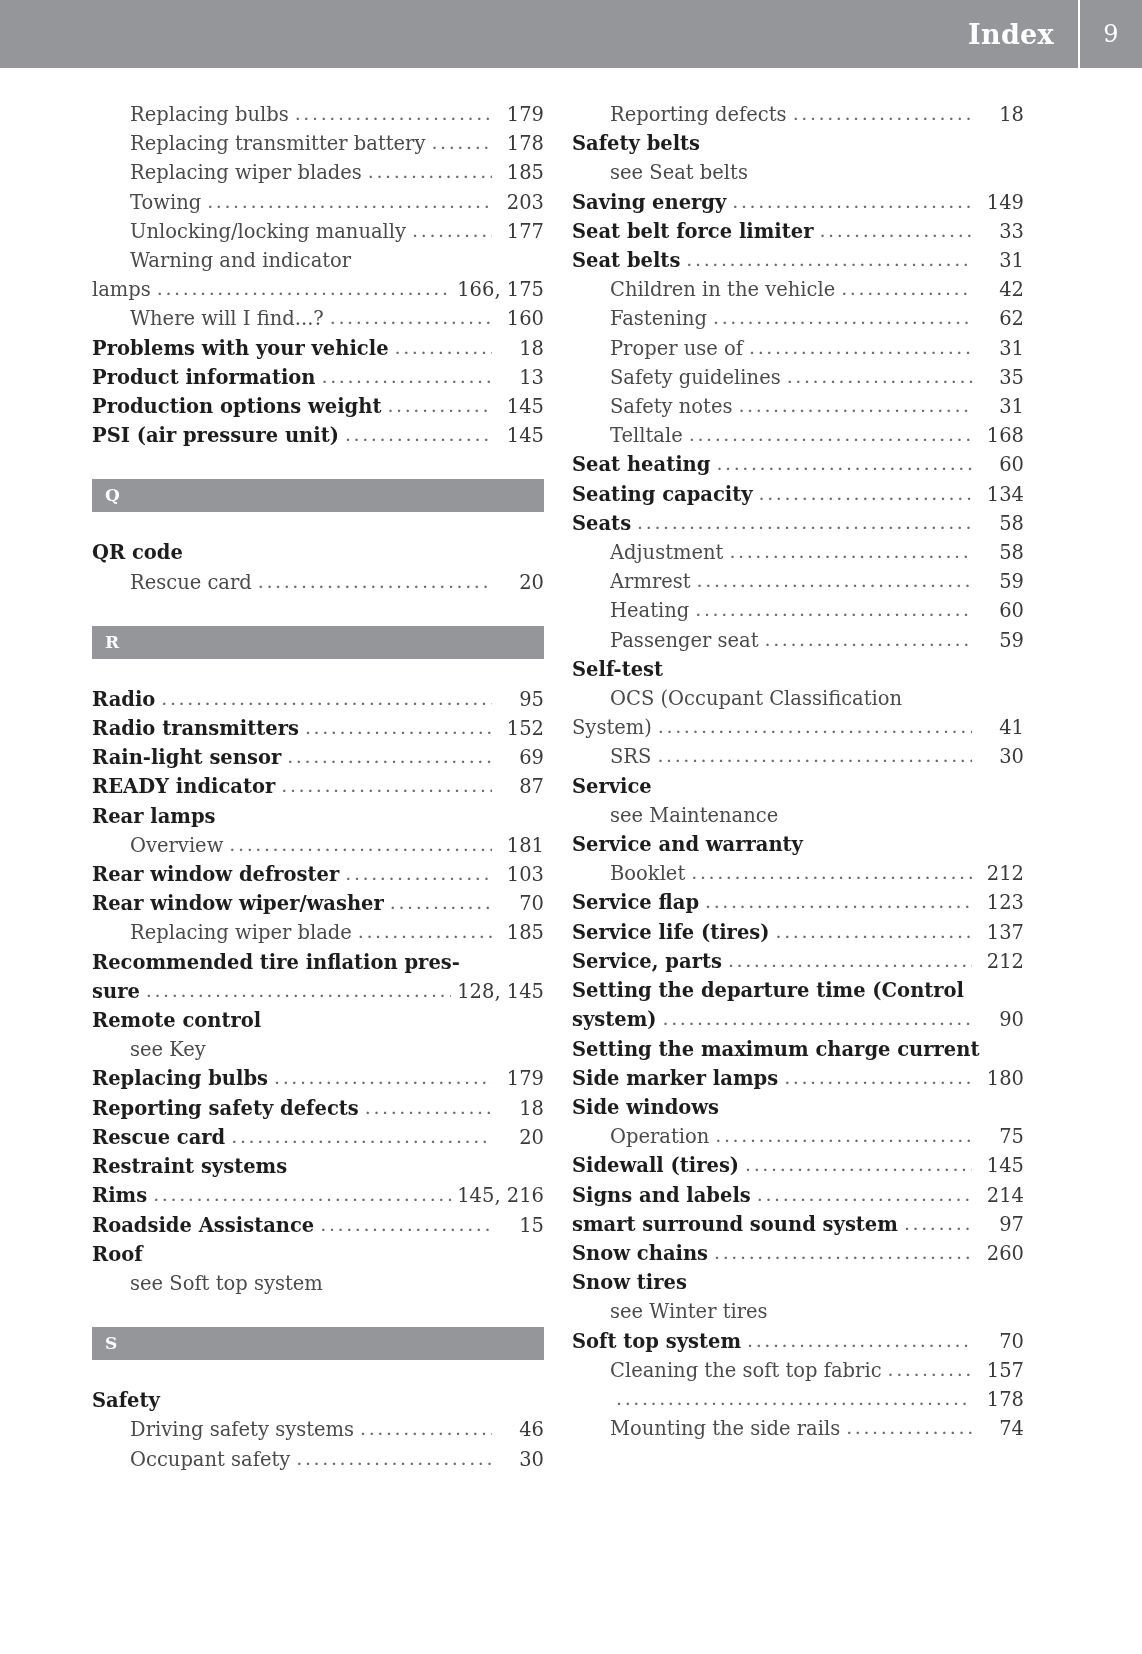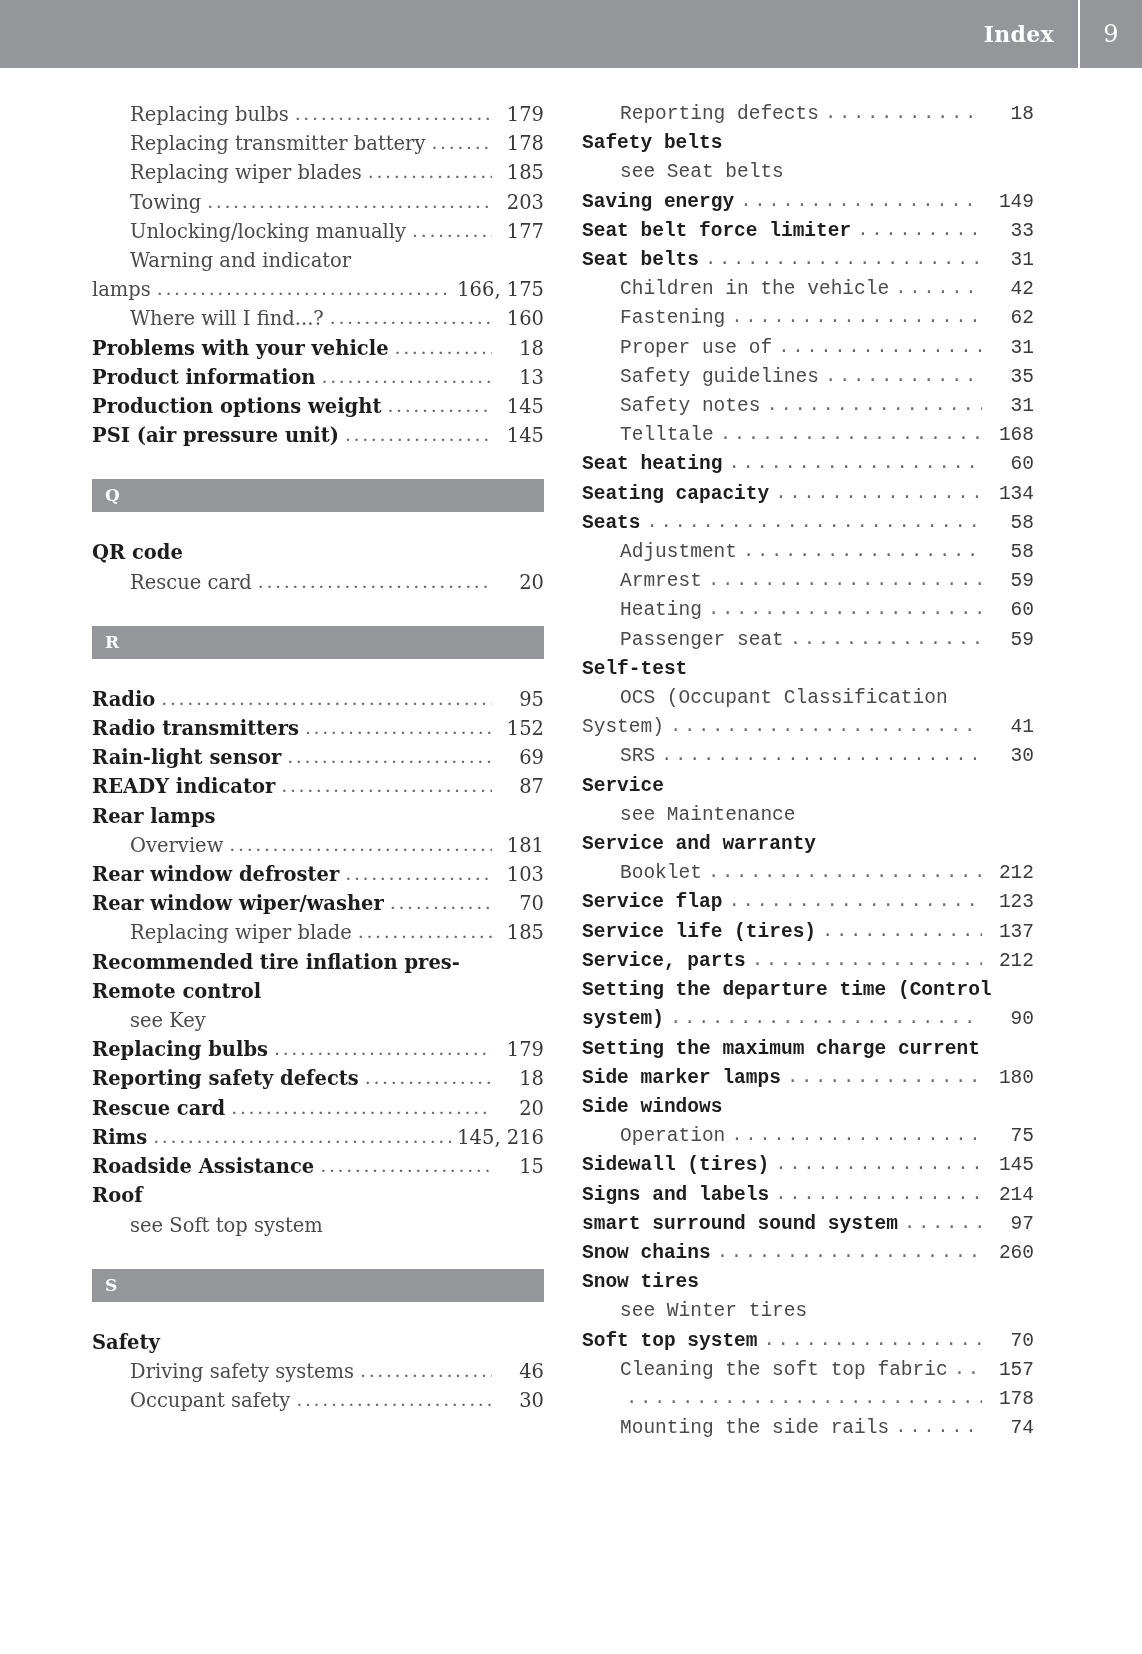--- a/index.html
+++ b/index.html
@@ -22,21 +22,21 @@
     left: 0;
     width: 1142px;
     height: 68px;
     background: #949699;
     display: flex;
     align-items: center;
     justify-content: flex-end;
   }
   .header-title {
     color: #ffffff;
-    font-size: 22px;
+    font-size: 27px;
     font-weight: bold;
     letter-spacing: 0.3px;
     padding-right: 24px;
     line-height: 1;
     font-family: "DejaVu Serif", "Liberation Serif", serif;
   }
   .header-divider {
     width: 2px;
     height: 68px;
     background: #ffffff;
@@ -57,21 +57,21 @@
     top: 100px;
     left: 0;
     width: 1142px;
     display: flex;
   }
   .column {
     width: 452px;
     flex: 0 0 452px;
   }
   .column.left  { margin-left: 92px; margin-right: 24px; }
-  .column.right { margin-left: 14px; font-family: Liberation Mono, monospace; }
+  .column.right { margin-left: 4px; }
 
   
   .letter-bar {
     background: #949699;
     height: 33px;
     margin-top: 29px;
     margin-bottom: 26px;
     display: flex;
     align-items: center;
     padding-left: 13px;
@@ -257,40 +257,48 @@
         <span class="entry-page">70</span>
       </div>
       <div class="entry level-1">
         <span class="entry-label">Replacing wiper blade</span>
         <span class="entry-leader"></span>
         <span class="entry-page">185</span>
       </div>
       <div class="entry level-0 noleader">
         <span class="entry-label">Recommended tire inflation pres-</span>
       </div>
+      <div class="entry level-0 cont">
+        <span class="entry-label">sure</span>
+        <span class="entry-leader"></span>
+        <span class="entry-page">128, 145</span>
+      </div>
       <div class="entry level-0 noleader">
         <span class="entry-label">Remote control</span>
       </div>
       <div class="entry level-1 noleader">
         <span class="entry-label">see Key</span>
       </div>
       <div class="entry level-0">
         <span class="entry-label">Replacing bulbs</span>
         <span class="entry-leader"></span>
         <span class="entry-page">179</span>
       </div>
       <div class="entry level-0">
         <span class="entry-label">Reporting safety defects</span>
         <span class="entry-leader"></span>
         <span class="entry-page">18</span>
       </div>
       <div class="entry level-0">
         <span class="entry-label">Rescue card</span>
         <span class="entry-leader"></span>
         <span class="entry-page">20</span>
+      </div>
+      <div class="entry level-0 noleader">
+        <span class="entry-label">Restraint systems</span>
       </div>
       <div class="entry level-0">
         <span class="entry-label">Rims</span>
         <span class="entry-leader"></span>
         <span class="entry-page">145, 216</span>
       </div>
       <div class="entry level-0">
         <span class="entry-label">Roadside Assistance</span>
         <span class="entry-leader"></span>
         <span class="entry-page">15</span>

